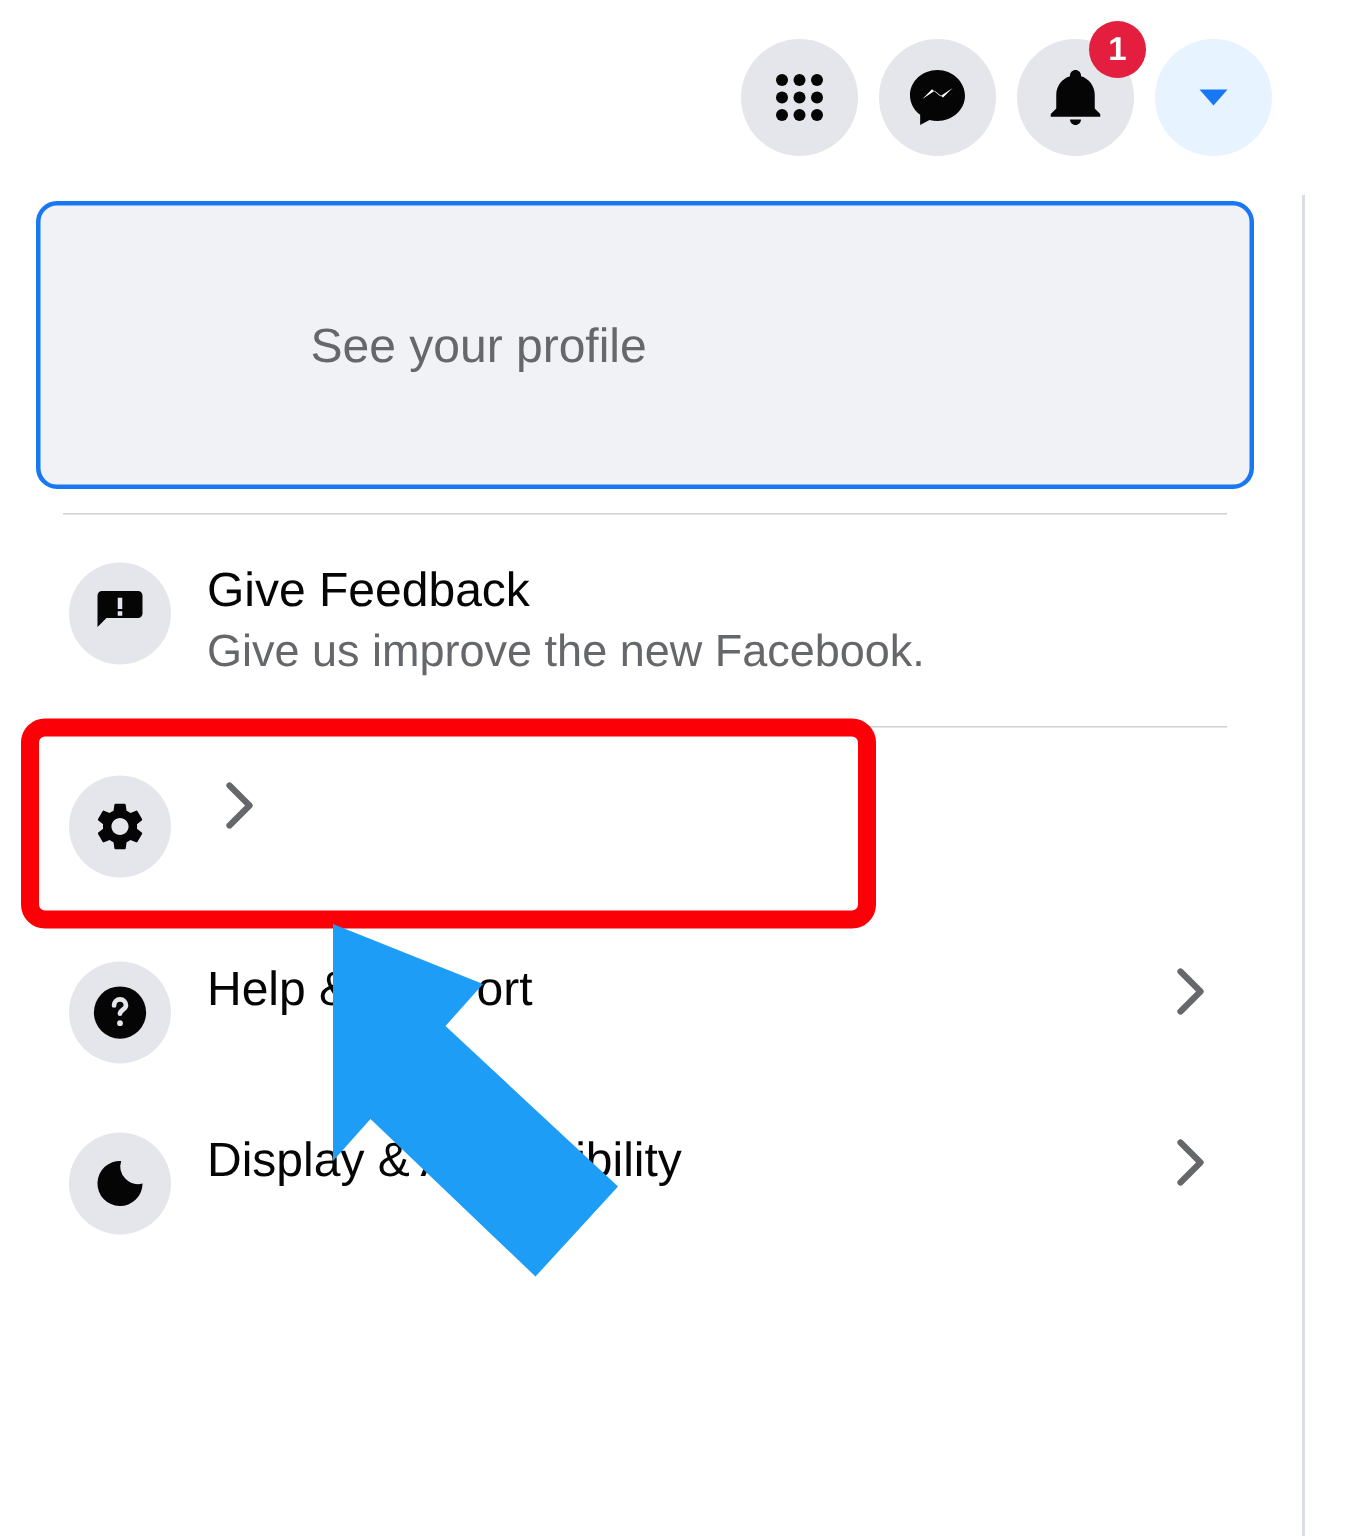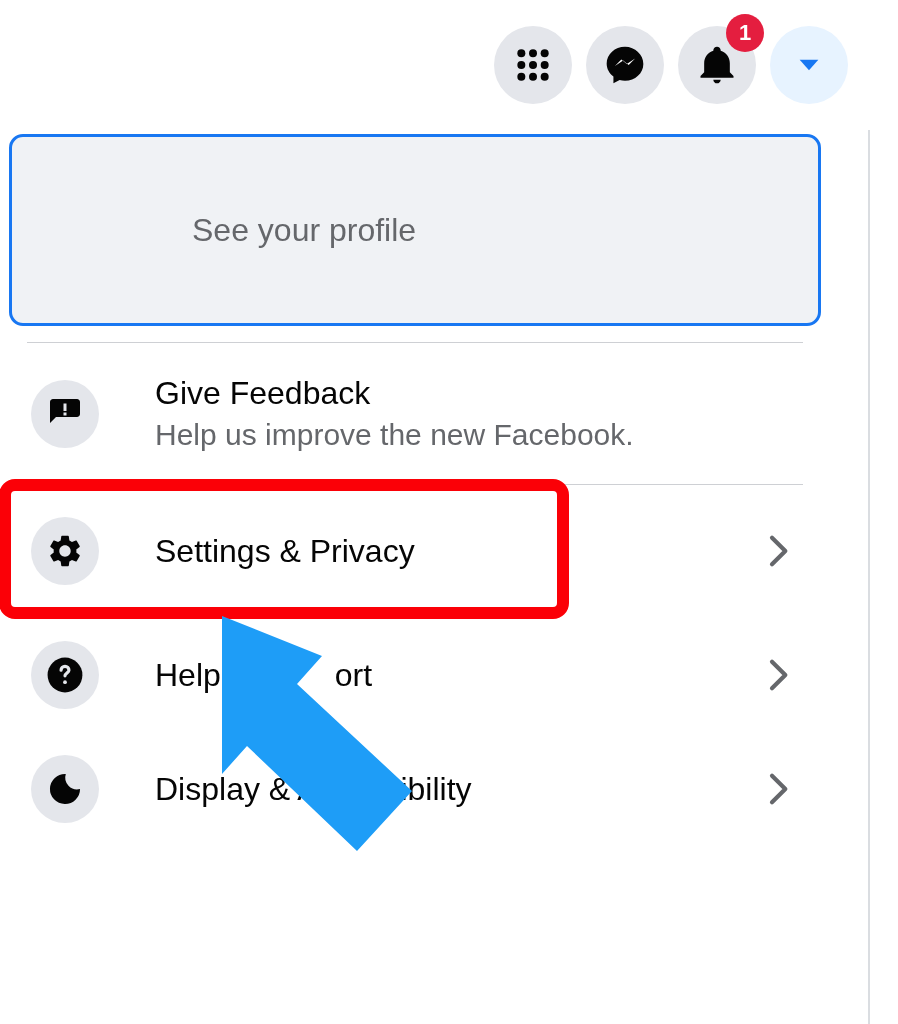--- a/index.html
+++ b/index.html
@@ -74,21 +74,21 @@
       color: #fff;
       display: flex;
       align-items: center;
       justify-content: center;
     }
     
     
     .dropdown {
       position: absolute;
       top: 132px;
-      left: 3px;
+      left: 18px;
       width: 824px;
       background: #fff;
     }
     
     .profile-box {
       margin: 2px 6px 12px 6px;
       border: 3px solid #1877f2;
       border-radius: 14px;
       background: #f0f2f5;
       height: 192px;
@@ -103,25 +103,23 @@
     }
     
     .divider {
       height: 1px;
       background: #ced0d4;
       margin: 16px 24px;
     }
     
     .menu-item {
       display: flex;
-      align-items: center;
       padding: 16px 30px 16px 28px;
       min-height: 96px;
       position: relative;
-      gap: 32px;
     }
     
     .menu-icon {
       width: 68px;
       height: 68px;
       border-radius: 50%;
       background: #e4e6eb;
       display: flex;
       align-items: center;
       justify-content: center;
@@ -249,35 +247,32 @@
   <div class="menu-item">
     <div class="menu-icon">
       <svg width="36" height="36" viewBox="0 0 24 24">
         <path d="M20 2H4c-1.1 0-2 .9-2 2v14l4-4h14c1.1 0 2-.9 2-2V4c0-1.1-.9-2-2-2z" fill="#050505"></path>
         <rect x="11" y="5" width="2" height="5" fill="#e4e6eb"></rect>
         <rect x="11" y="11" width="2" height="2" fill="#e4e6eb"></rect>
       </svg>
     </div>
     <div class="menu-text">
       <div class="menu-title">Give Feedback</div>
-      <div class="menu-sub">Help us improve the new Facebook.</div>
+      <div class="menu-sub">Give us improve the new Facebook.</div>
     </div>
   </div>
 
   <div class="divider"></div>
 
   <div class="menu-item" style="margin-top:12px;">
     <div class="highlight-box"></div>
     <div class="menu-icon">
       <svg width="38" height="38" viewBox="0 0 24 24">
         <path d="M19.14 12.94c.04-.31.06-.63.06-.94s-.02-.63-.06-.94l2.03-1.58c.18-.14.23-.41.12-.61l-1.92-3.32c-.12-.21-.37-.29-.59-.21l-2.39.96c-.5-.38-1.03-.7-1.62-.94l-.36-2.54c-.04-.23-.24-.4-.47-.4h-3.84c-.24 0-.44.17-.47.4l-.36 2.54c-.59.24-1.13.56-1.62.94l-2.39-.96c-.22-.08-.47 0-.59.21L2.75 8.87c-.12.21-.07.47.12.61l2.03 1.58c-.04.31-.06.63-.06.94s.02.63.06.94l-2.03 1.58c-.18.14-.23.41-.12.61l1.92 3.32c.12.21.37.29.59.21l2.39-.96c.5.38 1.03.7 1.62.94l.36 2.54c.04.23.24.4.47.4h3.84c.24 0 .44-.17.47-.4l.36-2.54c.59-.24 1.13-.56 1.62-.94l2.39.96c.22.08.47 0 .59-.21l1.92-3.32c.12-.21.07-.47-.12-.61l-2.03-1.58zM12 15.6c-1.98 0-3.6-1.62-3.6-3.6s1.62-3.6 3.6-3.6 3.6 1.62 3.6 3.6-1.62 3.6-3.6 3.6z" fill="#050505"></path>
       </svg>
-    </div>
-    <div class="menu-text">
-      <div class="menu-title">Settings &amp; Privacy</div>
     </div>
     <svg class="chevron-right" width="40" height="40" viewBox="0 0 24 24">
       <path d="M9 4l8 8-8 8" stroke="#65676b" stroke-width="2.5" fill="none" stroke-linecap="round" stroke-linejoin="round"></path>
     </svg>
   </div>
 
   <div class="menu-item" style="margin-top:24px;">
     <div class="menu-icon">
       <svg width="38" height="38" viewBox="0 0 24 24">
         <circle cx="12" cy="12" r="11" fill="#050505"></circle>

